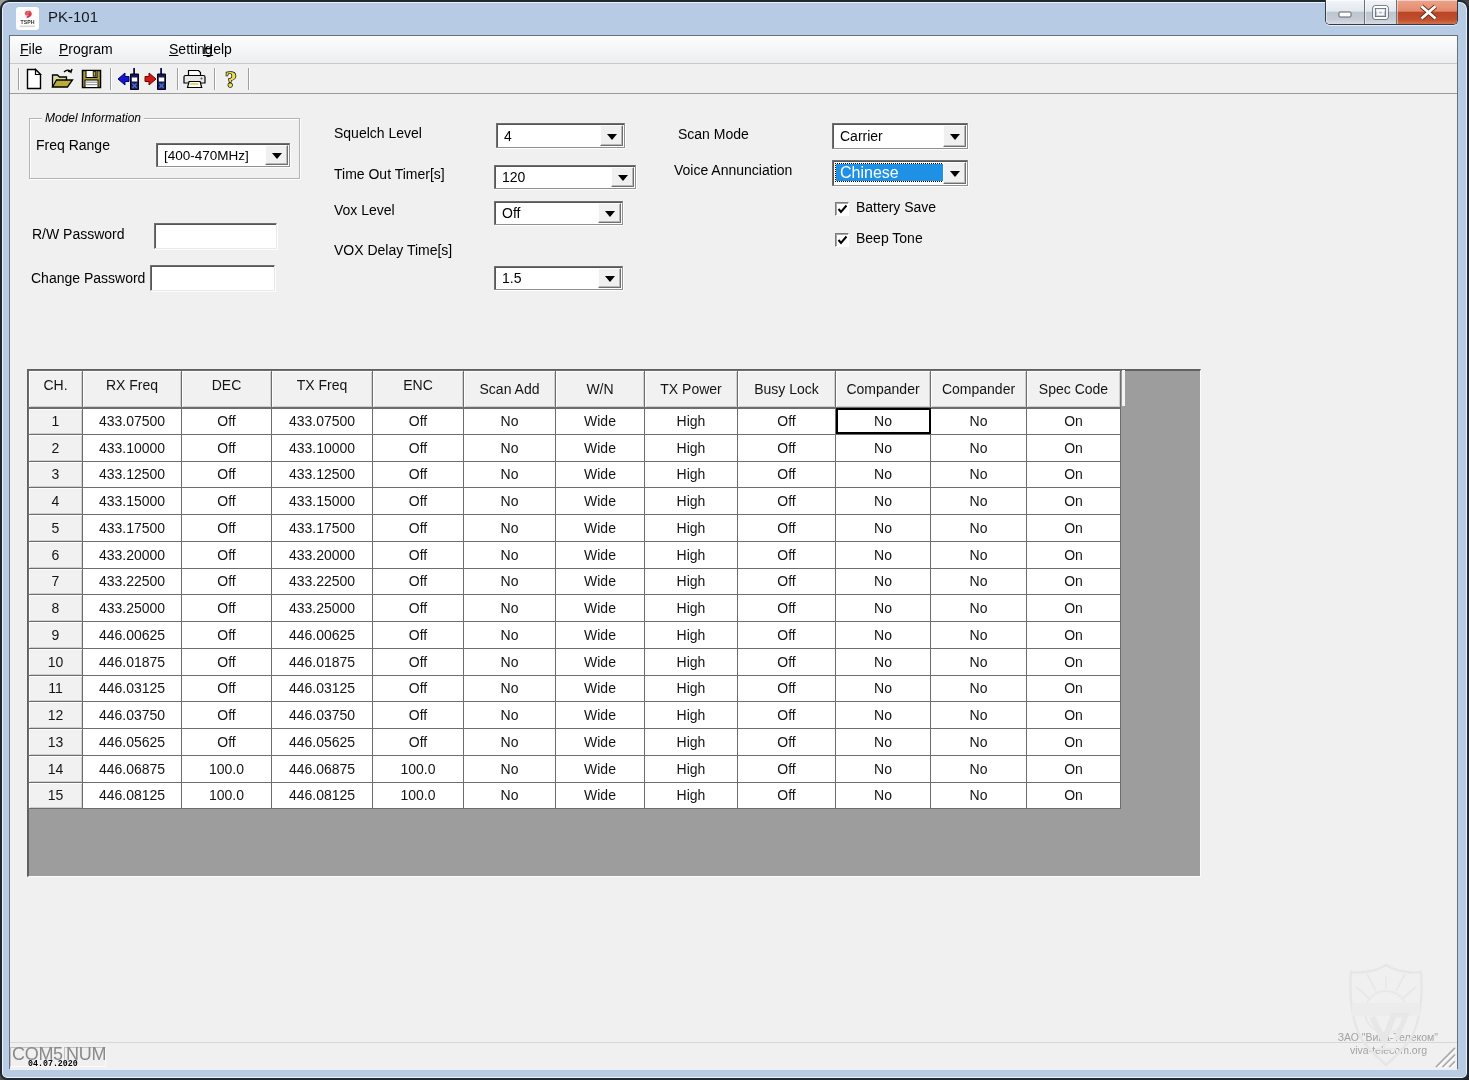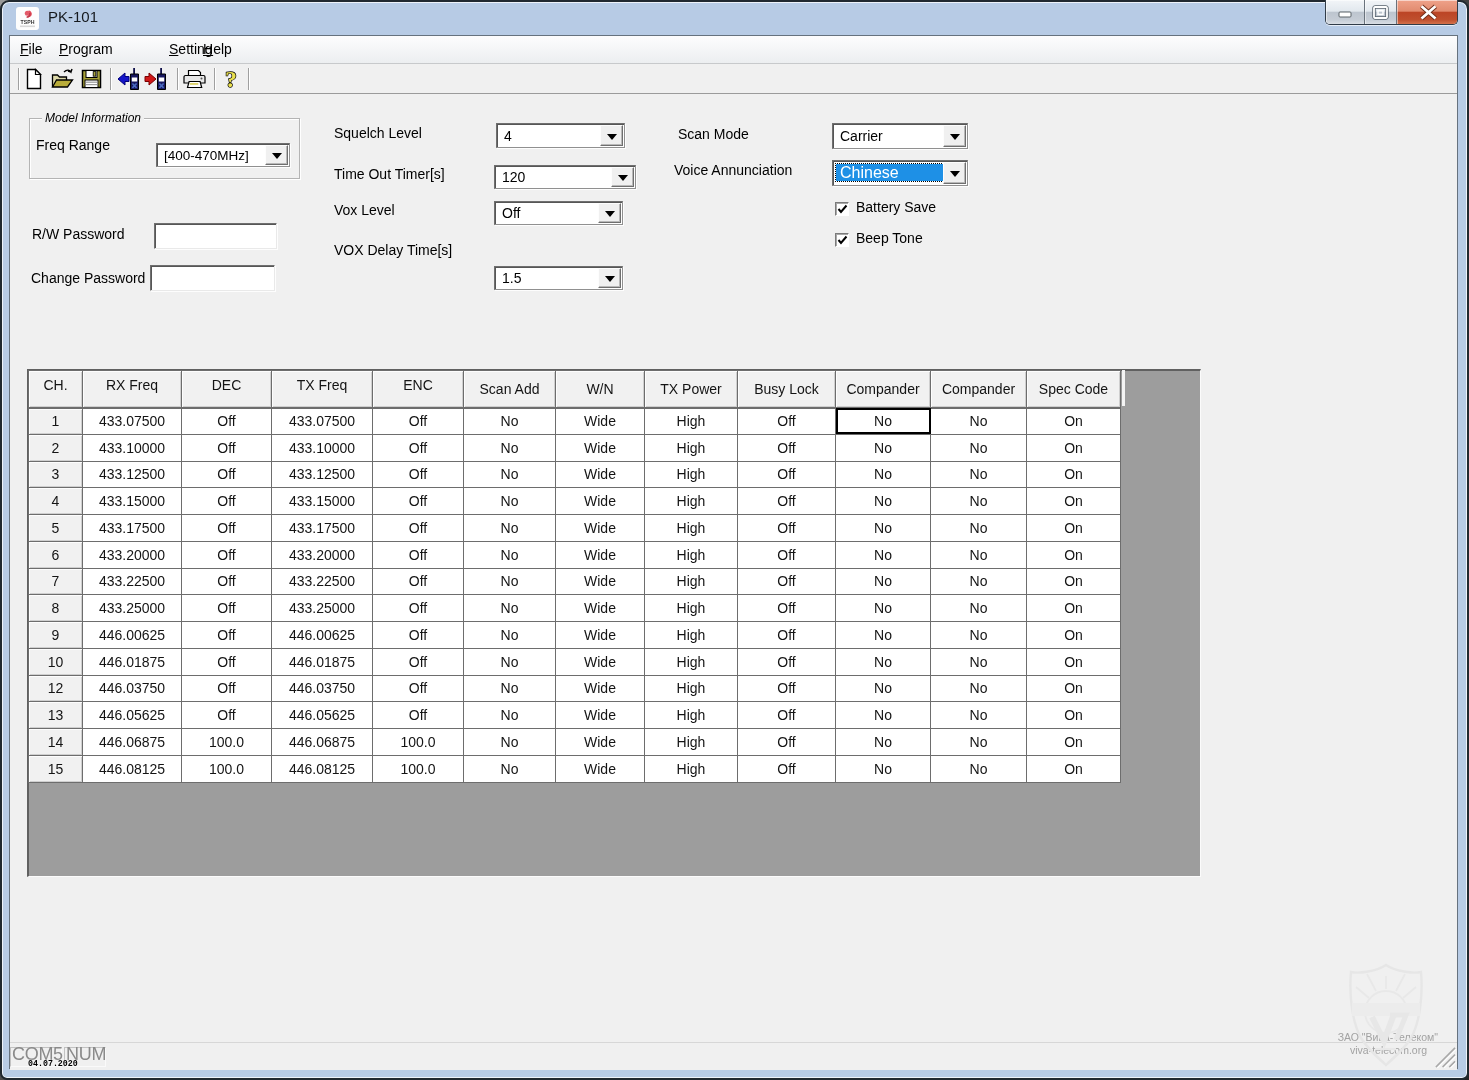--- a/index.html
+++ b/index.html
@@ -379,20 +379,34 @@
             <td>Off</td>
             <td>No</td>
             <td>Wide</td>
             <td>High</td>
             <td>Off</td>
             <td>No</td>
             <td>No</td>
             <td>On</td>
           </tr>
           <tr class="r">
+            <td class="rh">11</td>
+            <td>446.03125</td>
+            <td>Off</td>
+            <td>446.03125</td>
+            <td>Off</td>
+            <td>No</td>
+            <td>Wide</td>
+            <td>High</td>
+            <td>Off</td>
+            <td>No</td>
+            <td>No</td>
+            <td>On</td>
+          </tr>
+          <tr class="r">
             <td class="rh">12</td>
             <td>446.03750</td>
             <td>Off</td>
             <td>446.03750</td>
             <td>Off</td>
             <td>No</td>
             <td>Wide</td>
             <td>High</td>
             <td>Off</td>
             <td>No</td>

